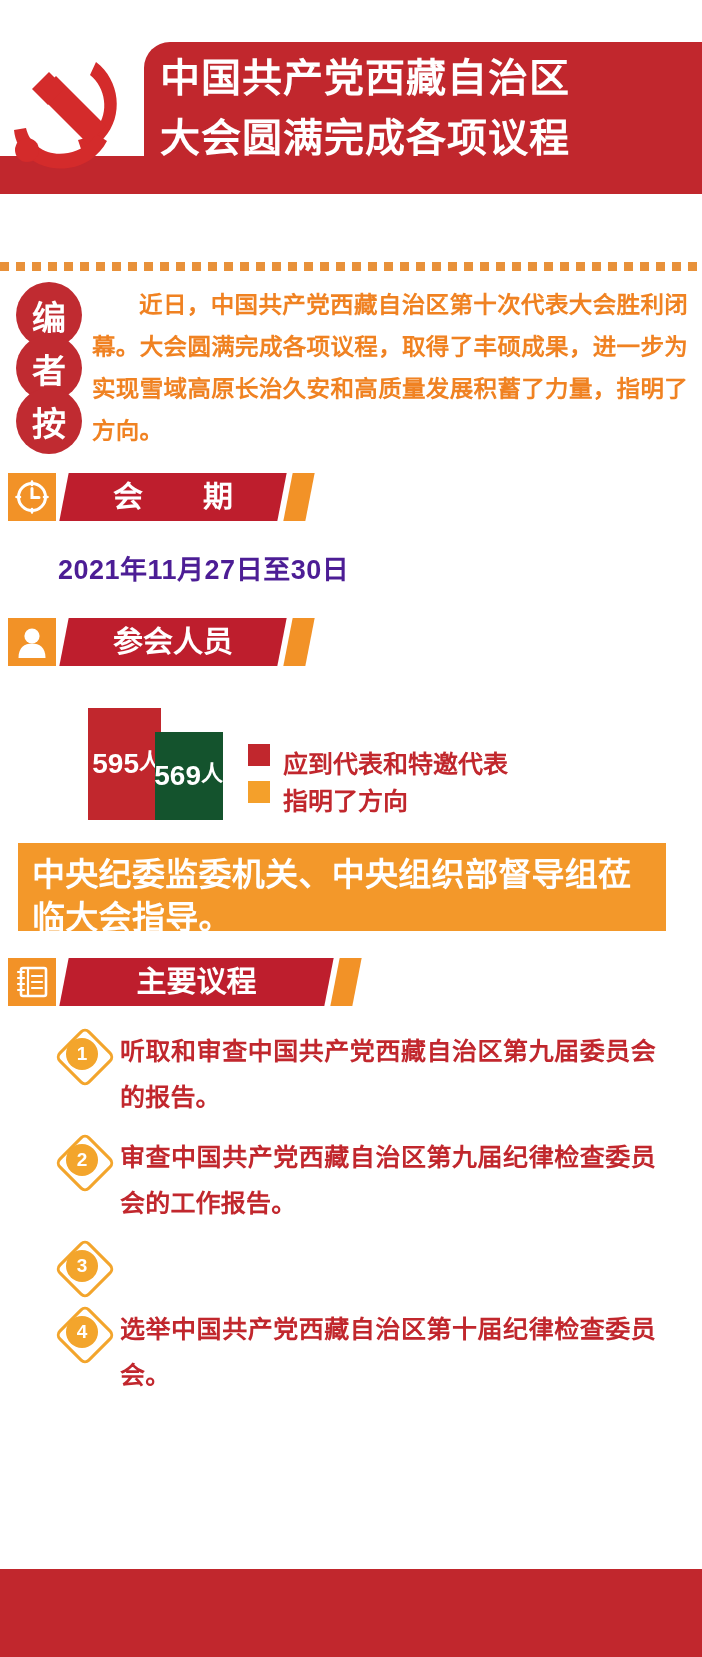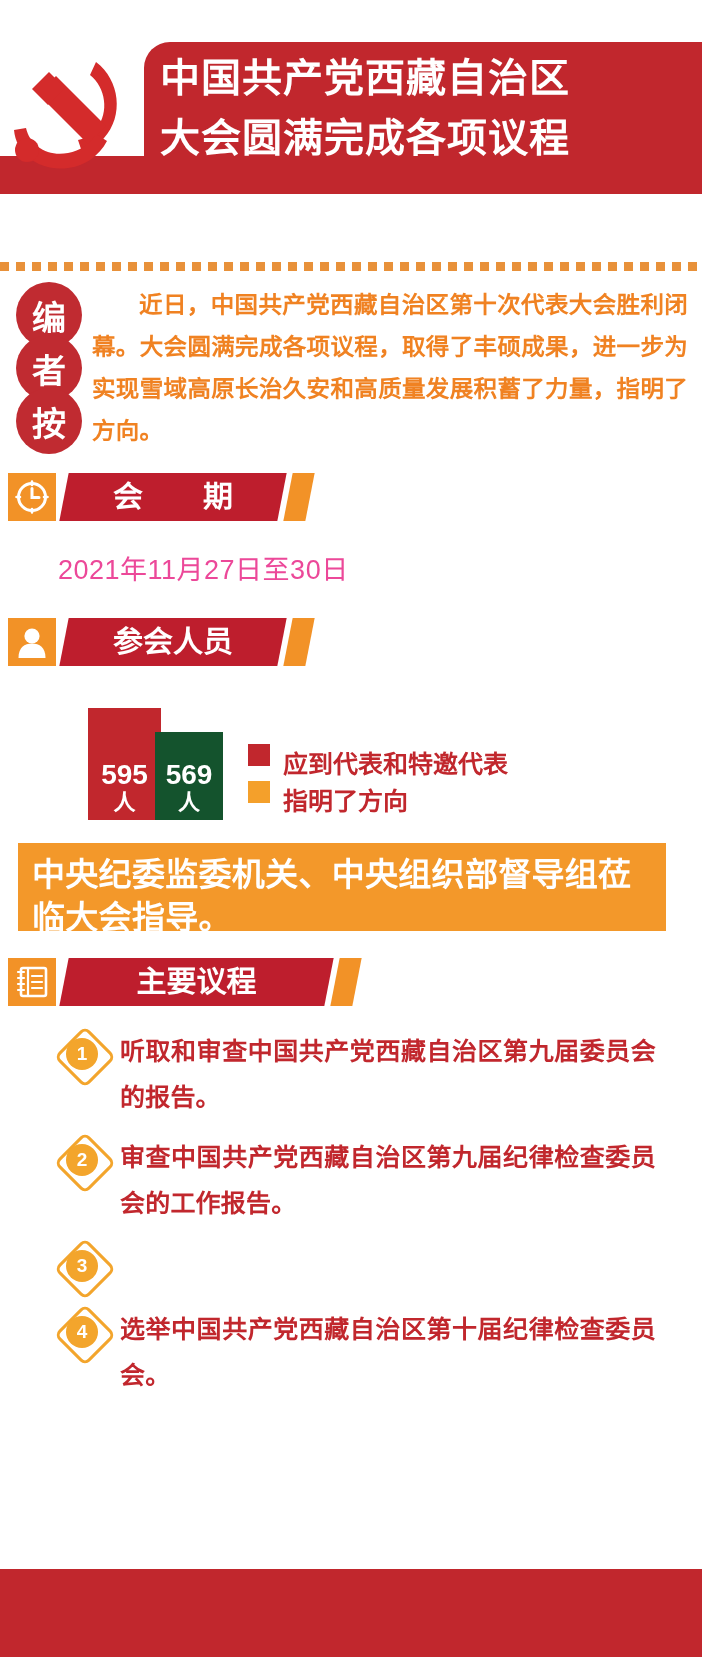--- a/index.html
+++ b/index.html
@@ -66,26 +66,26 @@
     line-height:48px;text-align:center;
   }
   .sec-tail{
     position:absolute;top:0;height:48px;width:22px;background:#F29227;
     transform:skewX(-11deg);
   }
 
   
   .date-text{
     position:absolute;left:58px;top:548px;
-    color:#ec4899;font-size:27px;font-weight:normal;letter-spacing:0.5px;
+    color:#4c1d95;font-size:27px;font-weight:bold;letter-spacing:0.5px;
   }
 
   
   .chart{position:absolute;left:0;top:690px;width:702px;height:130px;}
-  .bar{position:absolute;bottom:0;display:flex;flex-direction:column;
+  .bar{position:absolute;bottom:0;display:flex;flex-direction:row;
        align-items:center;justify-content:flex-end;color:#fff;font-weight:bold;}
   .bar-val{font-size:28px;line-height:30px;}
   .bar-unit{font-size:22px;line-height:26px;padding-bottom:4px;}
   .bar.b1{left:88px;width:73px;height:112px;background:#C1272D;}
   .bar.b2{left:155px;width:68px;height:88px;background:#14532d;}
 
   .legend{position:absolute;left:248px;top:744px;width:420px;}
   .legend-row{display:flex;align-items:flex-start;height:37px;}
   .legend-sw{width:22px;height:22px;margin-right:13px;flex:none;}
   .legend-label{color:#C1272D;font-size:25px;font-weight:bold;}

